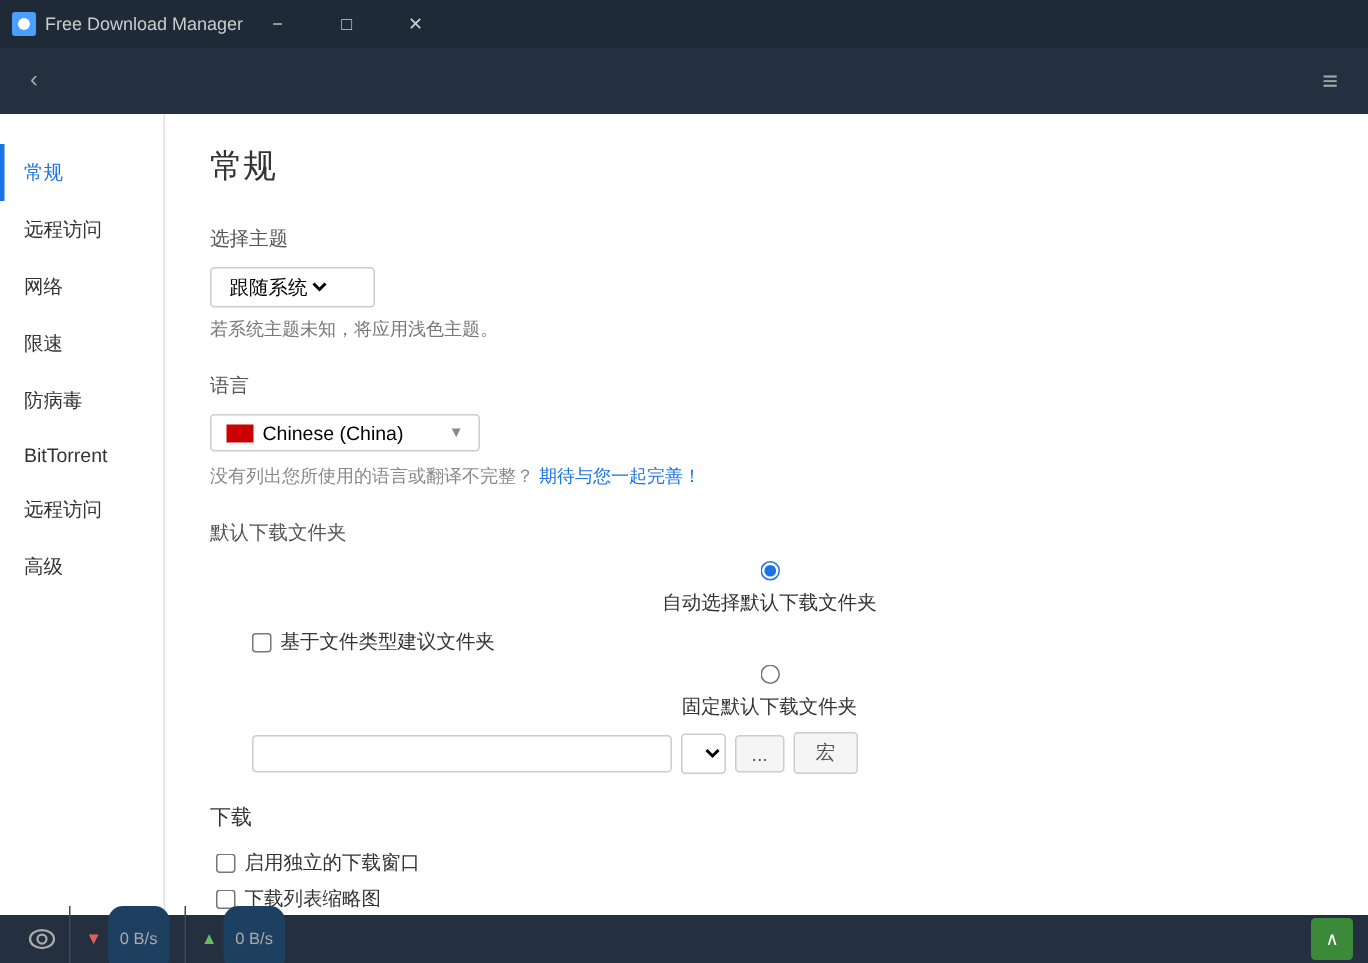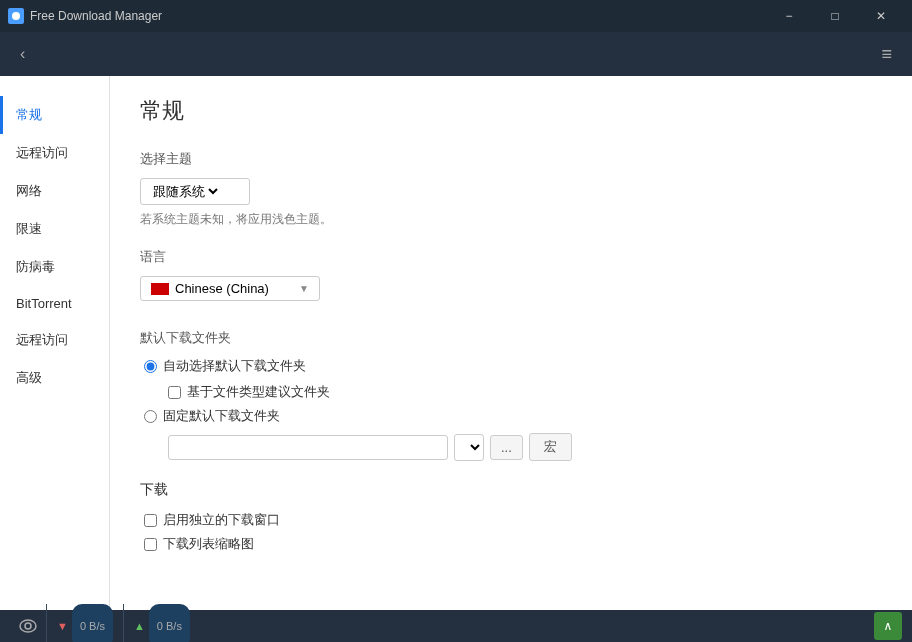--- a/index.html
+++ b/index.html
@@ -4,21 +4,20 @@
   <style>
     * { margin: 0; padding: 0; box-sizing: border-box; }
     body { font-family: 'Microsoft YaHei', 'SimHei', sans-serif; font-size: 13px; background: #f0f0f0; width: 912px; height: 642px; overflow: hidden; }
 
     
     .title-bar {
       background: #1e2a35;
       height: 32px;
       display: flex;
       align-items: center;
-      justify-content: space-between;
       padding: 0 8px;
       color: #ccc;
     }
     .title-bar-left {
       display: flex;
       align-items: center;
       gap: 6px;
     }
     .title-bar-icon {
       width: 16px;
@@ -182,20 +181,21 @@
     .radio-group {
       margin-left: 4px;
     }
     .radio-item {
       display: flex;
       align-items: center;
       gap: 6px;
       margin-bottom: 8px;
       font-size: 13px;
       color: #333;
+      flex-direction: column;
     }
     .radio-item input[type="radio"] {
       accent-color: #1a73e8;
     }
     .checkbox-item {
       display: flex;
       align-items: center;
       gap: 6px;
       margin-bottom: 6px;
       margin-left: 24px;
@@ -368,20 +368,24 @@
       </div>
       <div class="hint-text">若系统主题未知，将应用浅色主题。</div>
     </div>
 
     <div class="language-section">
       <div class="section-label">语言</div>
       <div class="lang-select-wrapper">
         <span class="flag-icon"></span>
         <span>Chinese (China)</span>
         <span style="margin-left:auto; color:#888; font-size:10px;">▼</span>
+      </div>
+      <div class="lang-link">
+        <span>没有列出您所使用的语言或翻译不完整？</span>
+        <a href="#">期待与您一起完善！</a>
       </div>
     </div>
 
     <div class="download-folder-section">
       <div class="section-label">默认下载文件夹</div>
       <div class="radio-group">
         <div class="radio-item">
           <input type="radio" name="folder" checked="" style="">
           <span>自动选择默认下载文件夹</span>
         </div>

